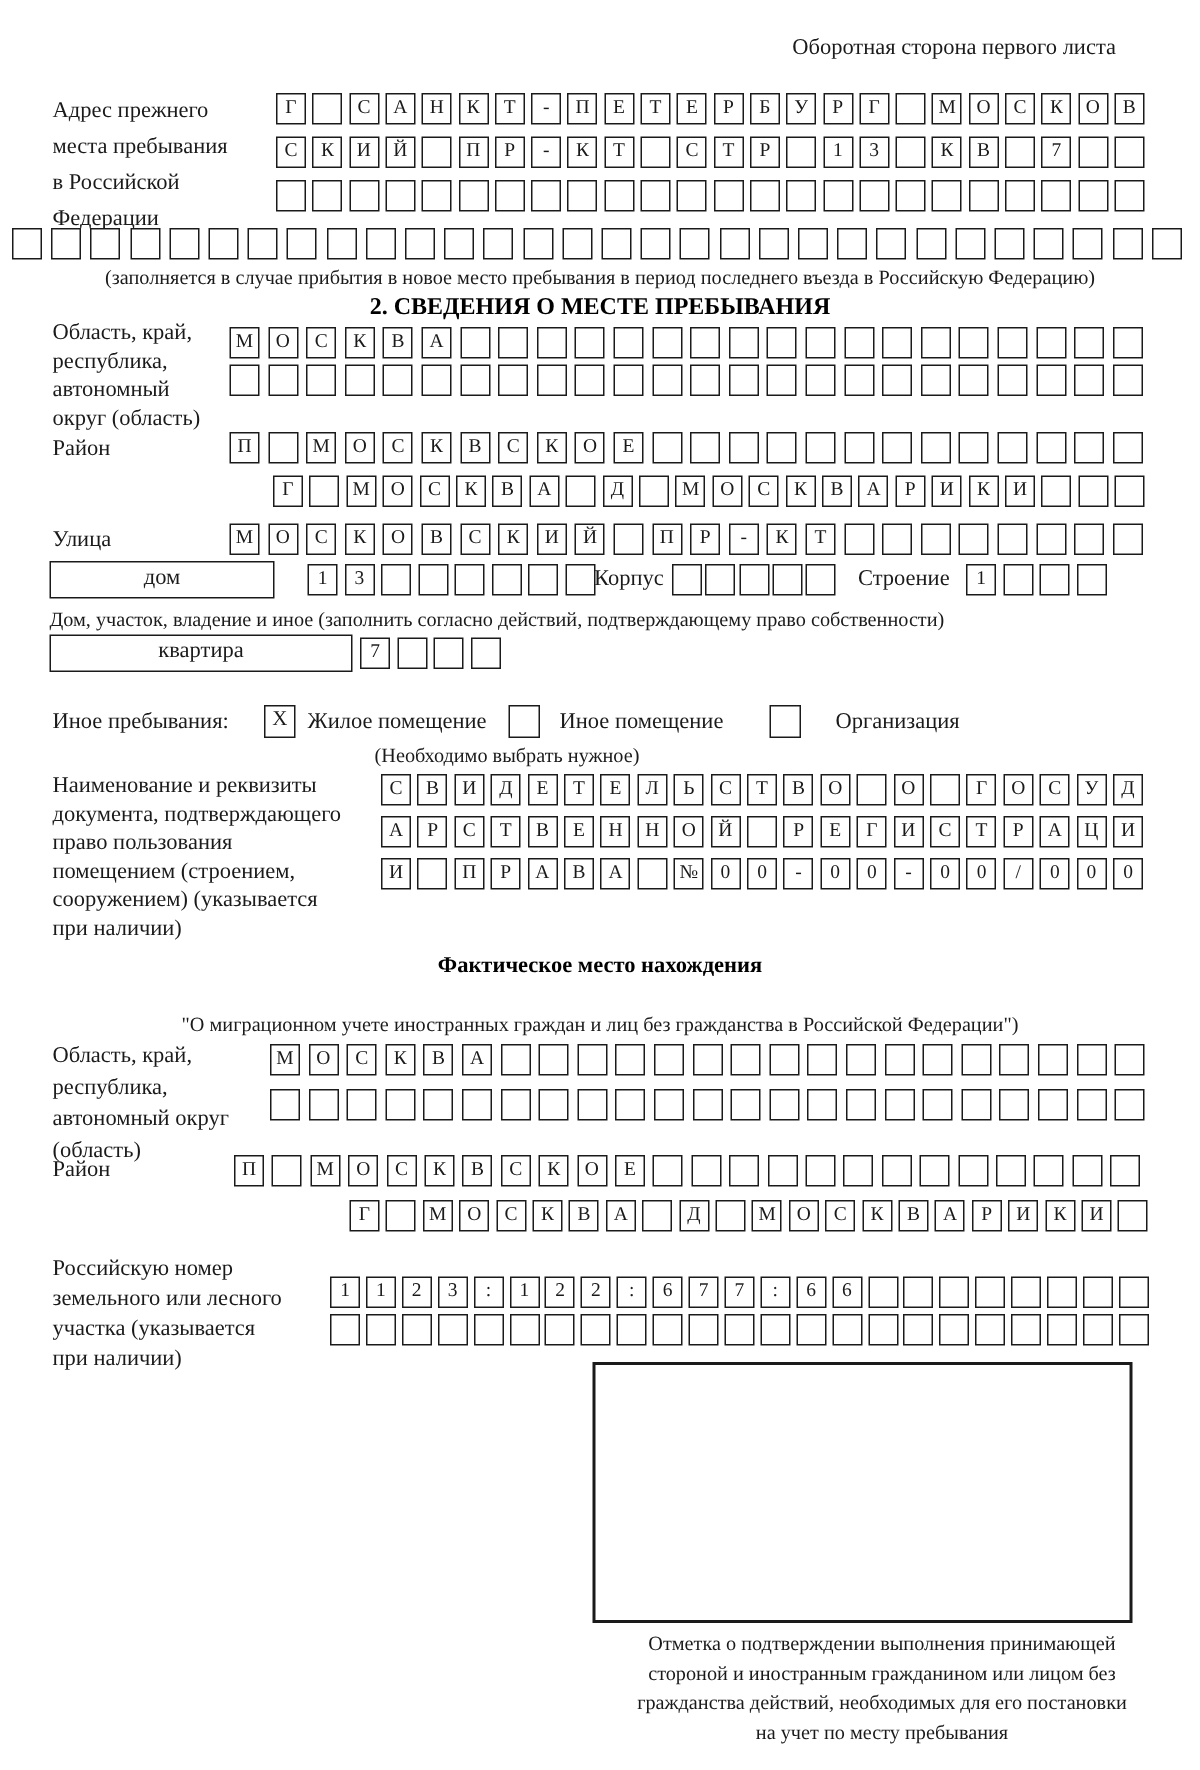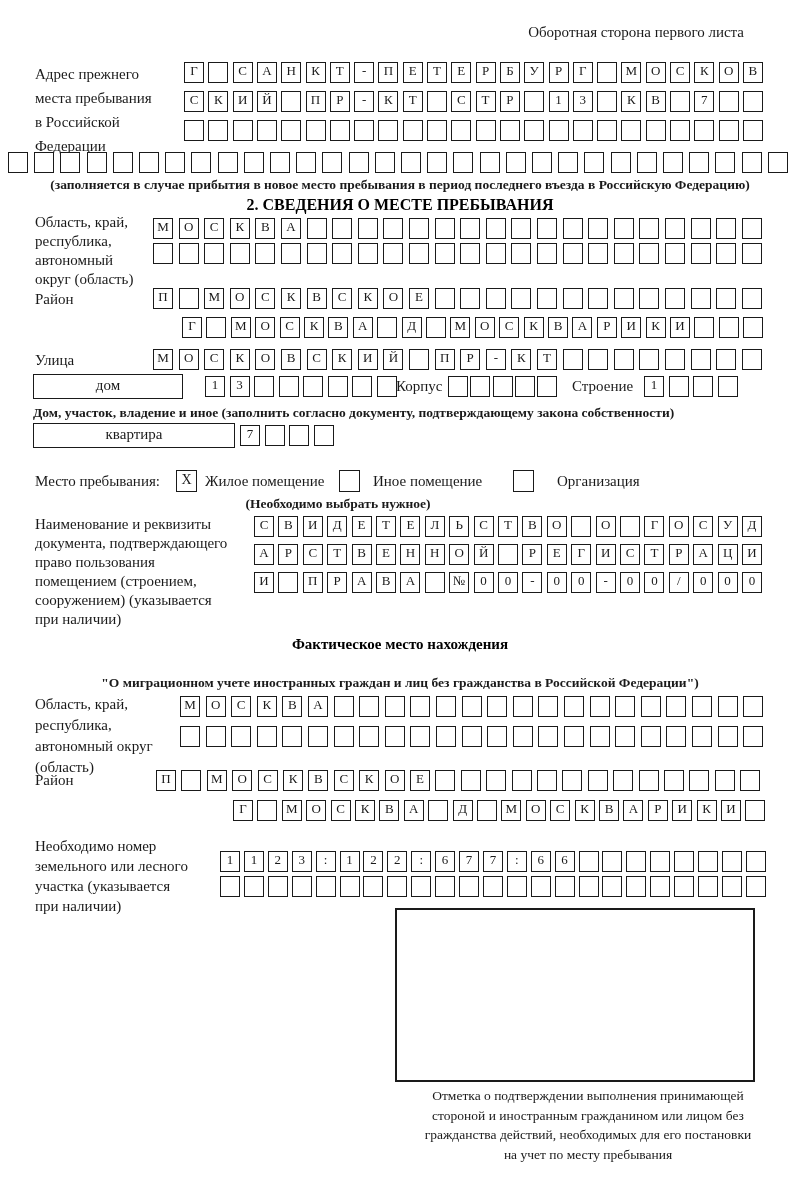--- a/index.html
+++ b/index.html
@@ -3,21 +3,21 @@
 <meta charset="utf-8">
 <style>
   html,body{margin:0;padding:0;background:#e8e8e8;}
   .page{
     position:relative;width:800px;height:1180px;margin:0 auto;
     background:#fff;color:#1a1a1a;overflow:hidden;
     font-family:"Liberation Serif","DejaVu Serif",serif;
   }
   .note{position:absolute;font-size:15px;}
   .lbl{position:absolute;font-size:15px;line-height:20px;white-space:pre-line;}
-  .cap{position:absolute;font-size:13.5px;line-height:17px;font-weight:bold;}
+  .cap{position:absolute;font-size:13.5px;line-height:17px;}
   .cap.center{left:0;width:800px;text-align:center;}
   .title{position:absolute;left:0;width:800px;text-align:center;font-weight:bold;color:#000;}
   .boxrow{position:absolute;height:21px;}
   .cell{
     position:absolute;top:0;width:20px;height:21px;
     border:1.8px solid #1a1a1a;box-sizing:border-box;background:#fff;
     text-align:center;font-size:13px;line-height:16px;
   }
   .widebox{
     position:absolute;height:25px;border:1.8px solid #1a1a1a;box-sizing:border-box;
@@ -315,31 +315,31 @@
       <div class="cell" style="left: 66.9px;"></div>
       <div class="cell" style="left: 89.2px;"></div>
     </div>
   <div class="inline-lbl" style="left:572px;top:378px;">Строение</div>
   <div class="boxrow" style="left:644px;top:376px;">
       <div class="cell" style="left: 0px;">1</div>
       <div class="cell" style="left: 24.5px;"></div>
       <div class="cell" style="left: 49px;"></div>
       <div class="cell" style="left: 73.5px;"></div>
     </div>
-  <div class="cap" style="left:33px;top:404px;">Дом, участок, владение и иное (заполнить согласно документу, подтверждающему закона собственности)</div>
+  <div class="cap" style="left:33px;top:404px;">Дом, участок, владение и иное (заполнить согласно действий, подтверждающему право собственности)</div>
 
   <div class="widebox" style="left:33px;top:423px;width:202px;">квартира</div>
   <div class="boxrow" style="left:240px;top:425px;">
       <div class="cell" style="left: 0px;">7</div>
       <div class="cell" style="left: 24.5px;"></div>
       <div class="cell" style="left: 49px;"></div>
       <div class="cell" style="left: 73.5px;"></div>
     </div>
 
-  <div class="inline-lbl" style="left:35px;top:473px;">Место пребывания:</div>
+  <div class="inline-lbl" style="left:35px;top:473px;">Иное пребывания:</div>
   <div class="chk" style="left:176px;top:470px;">X</div>
   <div class="inline-lbl" style="left:205px;top:473px;">Жилое помещение</div>
   <div class="chk" style="left:339px;top:470px;"></div>
   <div class="inline-lbl" style="left:373px;top:473px;">Иное помещение</div>
   <div class="chk" style="left:513px;top:470px;"></div>
   <div class="inline-lbl" style="left:557px;top:473px;">Организация</div>
   <div class="cap" style="left:0;top:495px;width:676px;text-align:center;">(Необходимо выбрать нужное)</div>
 
   <div class="lbl" style="left:35px;top:515px;line-height:19px;width:220px;">Наименование и реквизиты
 документа, подтверждающего
@@ -521,21 +521,21 @@
       <div class="cell" style="left: 341.6px;">К</div>
       <div class="cell" style="left: 366px;">В</div>
       <div class="cell" style="left: 390.4px;">А</div>
       <div class="cell" style="left: 414.8px;">Р</div>
       <div class="cell" style="left: 439.2px;">И</div>
       <div class="cell" style="left: 463.6px;">К</div>
       <div class="cell" style="left: 488px;">И</div>
       <div class="cell" style="left: 512.4px;"></div>
     </div>
 
-  <div class="lbl" style="left:35px;top:836px;line-height:20px;width:180px;">Необходимо номер
+  <div class="lbl" style="left:35px;top:836px;line-height:20px;width:180px;">Российскую номер
 земельного или лесного
 участка (указывается
 при наличии)</div>
   <div class="boxrow" style="left:220px;top:851px;">
       <div class="cell" style="left: 0px;">1</div>
       <div class="cell" style="left: 23.9px;">1</div>
       <div class="cell" style="left: 47.8px;">2</div>
       <div class="cell" style="left: 71.7px;">3</div>
       <div class="cell" style="left: 95.6px;">:</div>
       <div class="cell" style="left: 119.5px;">1</div>

